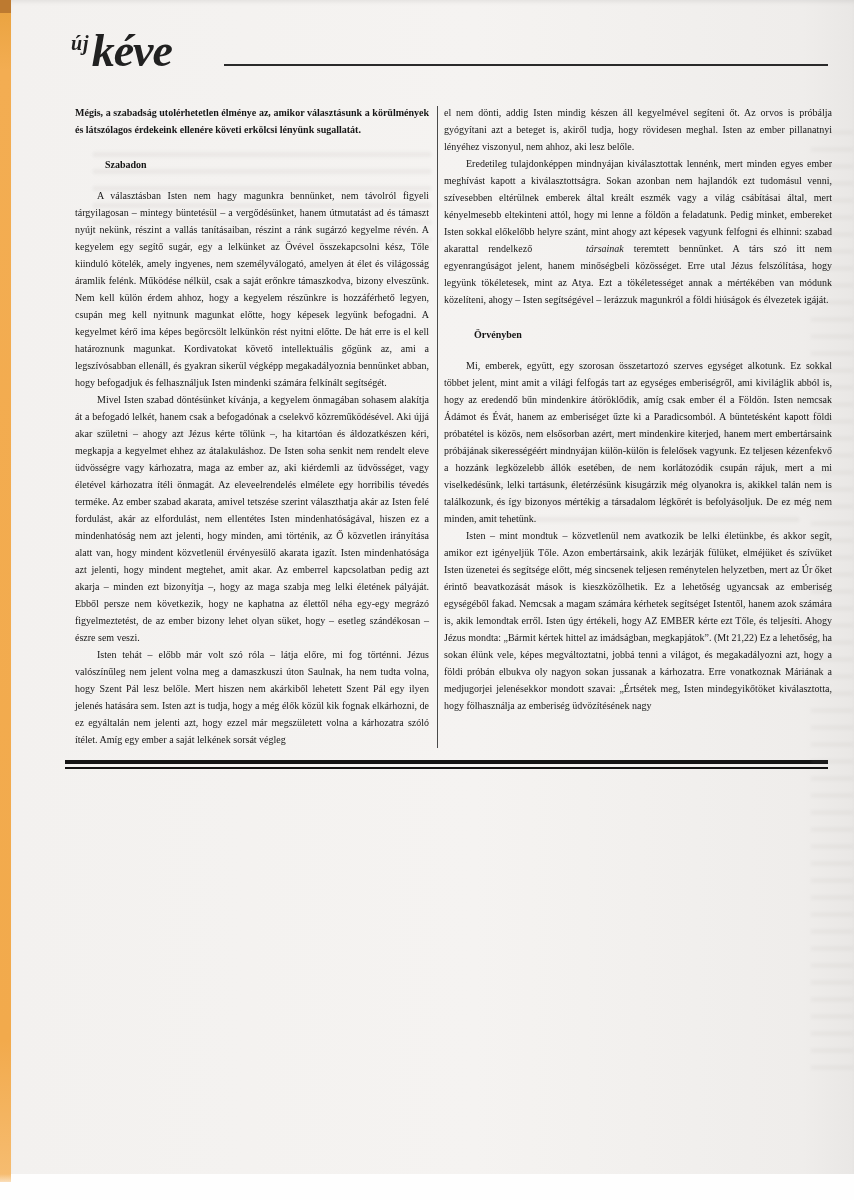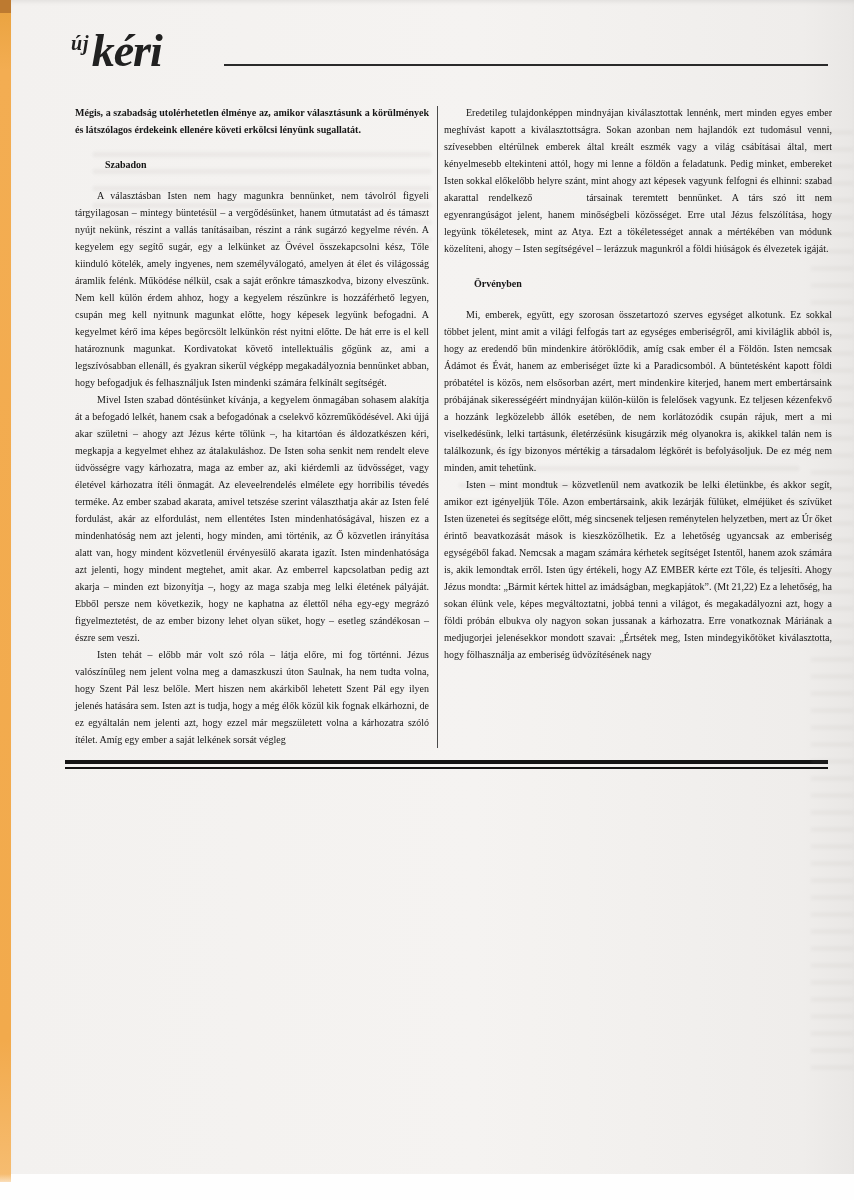--- a/index.html
+++ b/index.html
@@ -61,21 +61,21 @@
     margin:0;text-align:justify;text-indent:22px;
     font-size:10px;line-height:17px;
     hyphens:auto;-webkit-hyphens:auto;
   }
   .col p.noindent{text-indent:0;}
   .col p.lead{font-weight:bold;}
   .col h3{
     font-size:10px;font-weight:bold;color:#161616;
     margin:21px 0 17px 30px;
   }
-  .col .em{margin-left:44px;}
+  .col .em{font-style:italic;margin-left:44px;}
 
   
   .foot-rule{
     margin:12px 26px 0 54px;height:3px;
     border-top:4px solid #141414;border-bottom:2px solid #141414;
   }
   .footer-row{
     display:flex;justify-content:space-between;align-items:baseline;
     margin:12px 32px 0 72px;color:#1c1c1c;
   }
@@ -90,38 +90,39 @@
 
 <div class="page">
 
   <div class="ghost g1"></div>
   <div class="ghost g2"></div>
   <div class="ghost g3"></div>
   <div class="ghost g4"></div>
 
   <header class="masthead">
     <div class="logo">
-      <span class="logo-small">új</span><span class="logo-large">kéri</span>
+      <span class="logo-small">új</span><span class="logo-large">kéve</span>
     </div>
     <div class="masthead-rule"></div>
   </header>
 
   <main class="columns">
 
     <section class="col col-left">
       <p class="lead noindent">Mégis, a szabadság utolérhetetlen élménye az, amikor választásunk a körülmények és látszólagos érdekeink ellenére követi erkölcsi lényünk sugallatát.</p>
       <h3>Szabadon</h3>
       <p>A választásban Isten nem hagy magunkra bennünket, nem távolról figyeli tárgyilagosan – mintegy büntetésül – a vergődésünket, hanem útmutatást ad és támaszt nyújt nekünk, részint a vallás tanításaiban, részint a ránk sugárzó kegyelme révén. A kegyelem egy segítő sugár, egy a lelkünket az Övével összekapcsolni kész, Tőle kiinduló kötelék, amely ingyenes, nem személyválogató, amelyen át élet és világosság áramlik felénk. Működése nélkül, csak a saját erőnkre támaszkodva, bizony elveszünk. Nem kell külön érdem ahhoz, hogy a kegyelem részünkre is hozzáférhető legyen, csupán meg kell nyitnunk magunkat előtte, hogy képesek legyünk befogadni. A kegyelmet kérő ima képes begörcsölt lelkünkön rést nyitni előtte. De hát erre is el kell határoznunk magunkat. Kordivatokat követő intellektuális gőgünk az, ami a legszívósabban ellenáll, és gyakran sikerül végképp megakadályoznia bennünket abban, hogy befogadjuk és felhasználjuk Isten mindenki számára felkínált segítségét.</p>
       <p>Mivel Isten szabad döntésünket kívánja, a kegyelem önmagában sohasem alakítja át a befogadó lelkét, hanem csak a befogadónak a cselekvő közreműködésével. Aki újjá akar születni – ahogy azt Jézus kérte tőlünk –, ha kitartóan és áldozatkészen kéri, megkapja a kegyelmet ehhez az átalakuláshoz. De Isten soha senkit nem rendelt eleve üdvösségre vagy kárhozatra, maga az ember az, aki kiérdemli az üdvösséget, vagy életével kárhozatra ítéli önmagát. Az eleveelrendelés elmélete egy horribilis tévedés terméke. Az ember szabad akarata, amivel tetszése szerint választhatja akár az Isten felé fordulást, akár az elfordulást, nem ellentétes Isten mindenhatóságával, hiszen ez a mindenhatóság nem azt jelenti, hogy minden, ami történik, az Ő közvetlen irányítása alatt van, hogy mindent közvetlenül érvényesülő akarata igazít. Isten mindenhatósága azt jelenti, hogy mindent megtehet, amit akar. Az emberrel kapcsolatban pedig azt akarja – minden ezt bizonyítja –, hogy az maga szabja meg lelki életének pályáját. Ebből persze nem következik, hogy ne kaphatna az élettől néha egy-egy megrázó figyelmeztetést, de az ember bizony lehet olyan süket, hogy – esetleg szándékosan – észre sem veszi.</p>
       <p>Isten tehát – előbb már volt szó róla – látja előre, mi fog történni. Jézus valószínűleg nem jelent volna meg a damaszkuszi úton Saulnak, ha nem tudta volna, hogy Szent Pál lesz belőle. Mert hiszen nem akárkiből lehetett Szent Pál egy ilyen jelenés hatására sem. Isten azt is tudja, hogy a még élők közül kik fognak elkárhozni, de ez egyáltalán nem jelenti azt, hogy ezzel már megszületett volna a kárhozatra szóló ítélet. Amíg egy ember a saját lelkének sorsát végleg</p>
     </section>
 
     <div class="col-divider"></div>
 
     <section class="col col-right">
+      <p class="noindent">el nem dönti, addig Isten mindig készen áll kegyelmével segíteni őt. Az orvos is próbálja gyógyítani azt a beteget is, akiről tudja, hogy rövidesen meghal. Isten az ember pillanatnyi lényéhez viszonyul, nem ahhoz, aki lesz belőle.</p>
       <p><span>Eredetileg tulajdonképpen mindnyájan kiválasztottak lennénk, mert minden egyes ember meghívást kapott a kiválasztottságra. Sokan azonban nem hajlandók ezt tudomásul venni, szívesebben eltérülnek emberek által kreált eszmék vagy a világ csábításai által, mert kényelmesebb eltekinteni attól, hogy mi lenne a földön a feladatunk. Pedig minket, embereket Isten sokkal előkelőbb helyre szánt, mint ahogy azt képesek vagyunk felfogni és elhinni: szabad akarattal rendelkező </span><span class="em">társainak</span><span> teremtett bennünket. A társ szó itt nem egyenrangúságot jelent, hanem minőségbeli közösséget. Erre utal Jézus felszólítása, hogy legyünk tökéletesek, mint az Atya. Ezt a tökéletességet annak a mértékében van módunk közelíteni, ahogy – Isten segítségével – lerázzuk magunkról a földi hiúságok és élvezetek igáját.</span></p>
       <h3>Örvényben</h3>
       <p>Mi, emberek, együtt, egy szorosan összetartozó szerves egységet alkotunk. Ez sokkal többet jelent, mint amit a világi felfogás tart az egységes emberiségről, ami kiviláglik abból is, hogy az eredendő bűn mindenkire átöröklődik, amíg csak ember él a Földön. Isten nemcsak Ádámot és Évát, hanem az emberiséget űzte ki a Paradicsomból. A büntetésként kapott földi próbatétel is közös, nem elsősorban azért, mert mindenkire kiterjed, hanem mert embertársaink próbájának sikerességéért mindnyájan külön-külön is felelősek vagyunk. Ez teljesen kézenfekvő a hozzánk legközelebb állók esetében, de nem korlátozódik csupán rájuk, mert a mi viselkedésünk, lelki tartásunk, életérzésünk kisugárzik még olyanokra is, akikkel talán nem is találkozunk, és így bizonyos mértékig a társadalom légkörét is befolyásoljuk. De ez még nem minden, amit tehetünk.</p>
       <p>Isten – mint mondtuk – közvetlenül nem avatkozik be lelki életünkbe, és akkor segít, amikor ezt igényeljük Tőle. Azon embertársaink, akik lezárják fülüket, elméjüket és szívüket Isten üzenetei és segítsége előtt, még sincsenek teljesen reménytelen helyzetben, mert az Úr őket érintő beavatkozását mások is kieszközölhetik. Ez a lehetőség ugyancsak az emberiség egységéből fakad. Nemcsak a magam számára kérhetek segítséget Istentől, hanem azok számára is, akik lemondtak erről. Isten úgy értékeli, hogy AZ EMBER kérte ezt Tőle, és teljesíti. Ahogy Jézus mondta: „Bármit kértek hittel az imádságban, megkapjátok”. (Mt 21,22) Ez a lehetőség, ha sokan élünk vele, képes megváltoztatni, jobbá tenni a világot, és megakadályozni azt, hogy a földi próbán elbukva oly nagyon sokan jussanak a kárhozatra. Erre vonatkoznak Máriának a medjugorjei jelenésekkor mondott szavai: „Értsétek meg, Isten mindegyikőtöket kiválasztotta, hogy fölhasználja az emberiség üdvözítésének nagy</p>
     </section>
 
   </main>
 
   <div class="foot-rule"></div>
 

